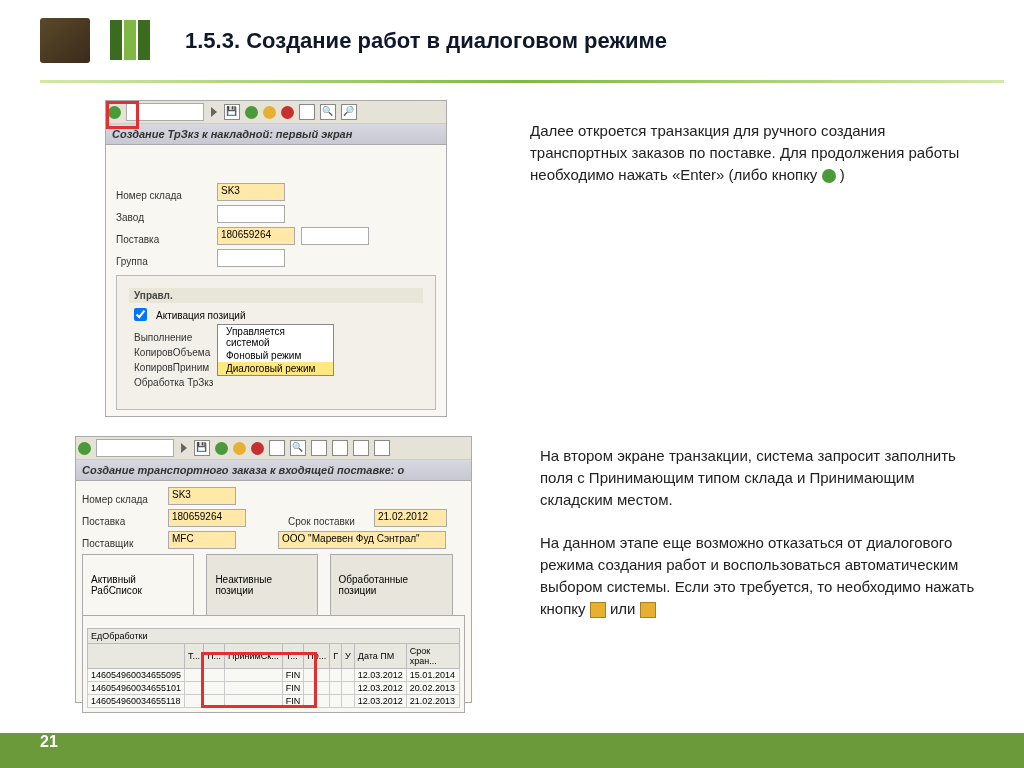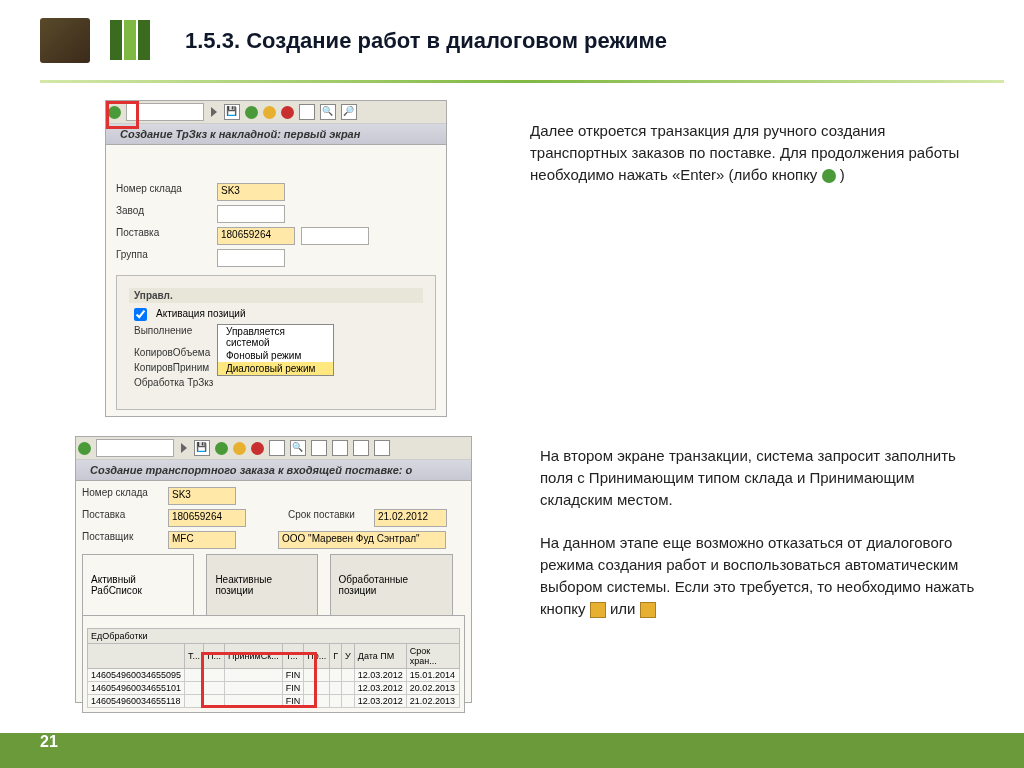--- a/index.html
+++ b/index.html
@@ -16,23 +16,23 @@
 .sap{position:absolute;background:#f8f7f2;border:1px solid #aaa;font-size:10px}
 .sap1{left:105px;top:0;width:340px;height:315px}
 .sap2{left:75px;top:336px;width:395px;height:265px}
 .sap-tb{background:#e5e3d8;border-bottom:1px solid #ccc;padding:2px;display:flex;align-items:center;gap:5px}
 .tb-ico{width:14px;height:14px;display:inline-block;border:1px solid #888;background:#fff;font-size:9px;text-align:center;line-height:13px}
 .tb-green{background:#4a9a3a;border-radius:50%;width:13px;height:13px;color:#fff}
 .tb-yellow{background:#e8b030;border-radius:50%;width:13px;height:13px}
 .tb-red{background:#c83030;border-radius:50%;width:13px;height:13px}
 .tb-arrow{width:0;height:0;border-top:5px solid transparent;border-bottom:5px solid transparent;border-left:6px solid #666;margin:0 2px}
 .red-box{position:absolute;left:106px;top:1px;width:27px;height:22px;border:3px solid #e03030;z-index:5}
-.sap-title{background:linear-gradient(#d8d8e0,#c8c8d4);padding:4px 14px;font-weight:bold;font-style:italic;color:#333;font-size:11px;border-bottom:1px solid #aaa}
+.sap-title{background:linear-gradient(#d8d8e0,#c8c8d4);padding:4px 6px;font-weight:bold;font-style:italic;color:#333;font-size:11px;border-bottom:1px solid #aaa}
 .sap-body{padding:10px}
-.frow{display:flex;align-items:flex-start;margin-bottom:4px;gap:6px}
+.frow{display:flex;align-items:flex-end;margin-bottom:4px;gap:6px}
 .flbl{width:95px;color:#333}
 .finp{background:#fff;border:1px solid #aaa;padding:1px 3px;min-width:60px;height:14px;font-size:10px}
 .finp.filled{background:#ffe8a8}
 .fbox{border:1px solid #bbb;background:#f2f0e8;padding:17px;margin-top:8px}
 .fbox-title{background:#e8e6d8;margin:-5px -5px 5px -5px;padding:2px 5px;font-weight:bold;color:#444}
 .drop{position:absolute;background:#fff;border:1px solid #888;font-size:10px;z-index:3}
 .drop div{padding:1px 8px;cursor:default}
 .drop .sel{background:#ffe880}
 
 .tabs{display:flex;margin-top:5px;font-size:10px}

